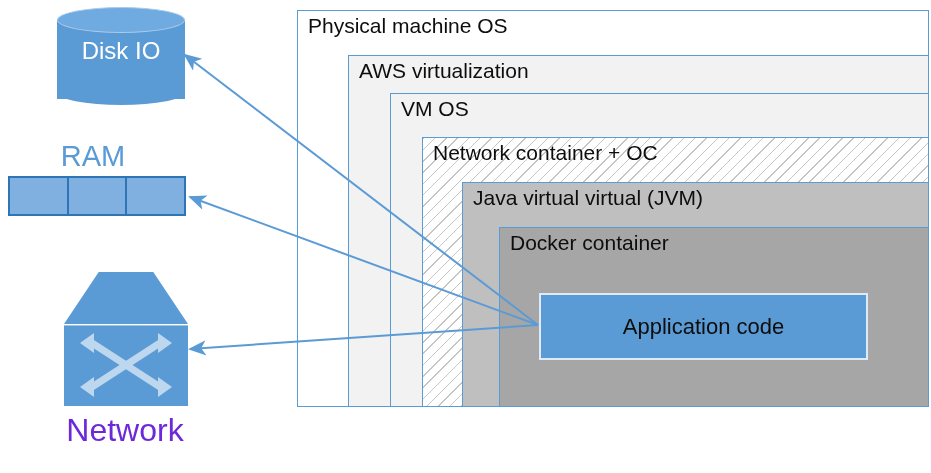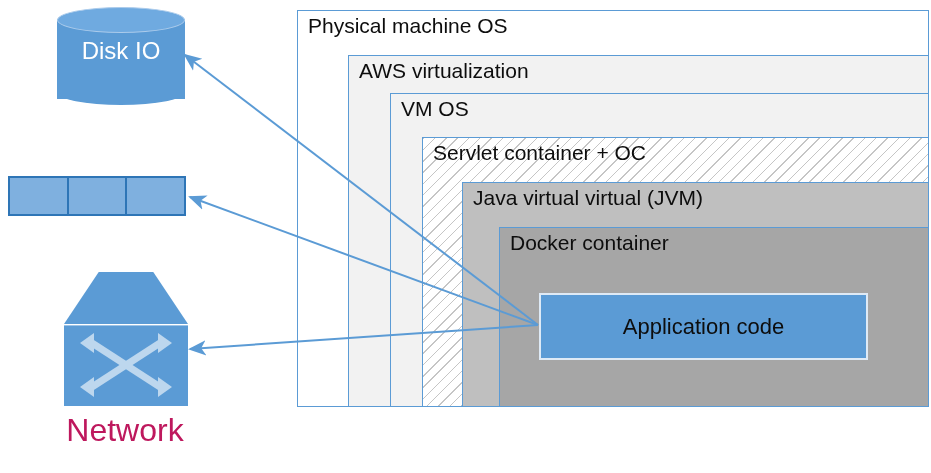--- a/index.html
+++ b/index.html
@@ -68,21 +68,21 @@
       position:absolute;left:0;top:0;width:124px;height:52px;
       background:#5B9BD5;
       clip-path:polygon(28% 0%, 72% 0%, 100% 100%, 0% 100%);
   }
   #network .net-face{
       position:absolute;left:0;top:53px;width:124px;height:81px;
       background:#5B9BD5;border-top:1px solid #9DC3E6;box-sizing:border-box;
   }
   #network .net-arrows{position:absolute;left:0;top:53px;width:124px;height:81px;}
   #net-label{position:absolute;left:0px;top:412px;width:250px;text-align:center;
-             font-size:32px;color:#be185d;}
+             font-size:32px;color:#6d28d9;}
 
   
   #connectors{position:absolute;left:0;top:0;width:931px;height:473px;
               pointer-events:none;}
 </style>
 </head>
 <body>
 
 <div id="stage">
 
@@ -92,21 +92,21 @@
 
   <div class="layer" id="layer-aws">
     <div class="layer-label">AWS virtualization</div>
   </div>
 
   <div class="layer" id="layer-vmos">
     <div class="layer-label">VM OS</div>
   </div>
 
   <div class="layer" id="layer-docker">
-    <div class="layer-label">Servlet container + OC</div>
+    <div class="layer-label">Network container + OC</div>
   </div>
 
   <div class="layer" id="layer-jvm">
     <div class="layer-label">Java virtual virtual (JVM)</div>
   </div>
 
   <div class="layer" id="layer-servlet">
     <div class="layer-label">Docker container</div>
   </div>
 
@@ -114,20 +114,21 @@
     <span>Application code</span>
   </div>
 
   <div id="disk-io">
     <div class="cyl-bottom"></div>
     <div class="cyl-body"></div>
     <div class="cyl-top"></div>
     <div class="cyl-text">Disk IO</div>
   </div>
 
+  <div id="ram-label">RAM</div>
   <div id="ram-bar">
     <div class="ram-cell"></div>
     <div class="ram-cell"></div>
     <div class="ram-cell"></div>
   </div>
 
   <div id="network">
     <div class="net-top"></div>
     <div class="net-face"></div>
     <svg class="net-arrows" viewBox="0 0 124 81">

